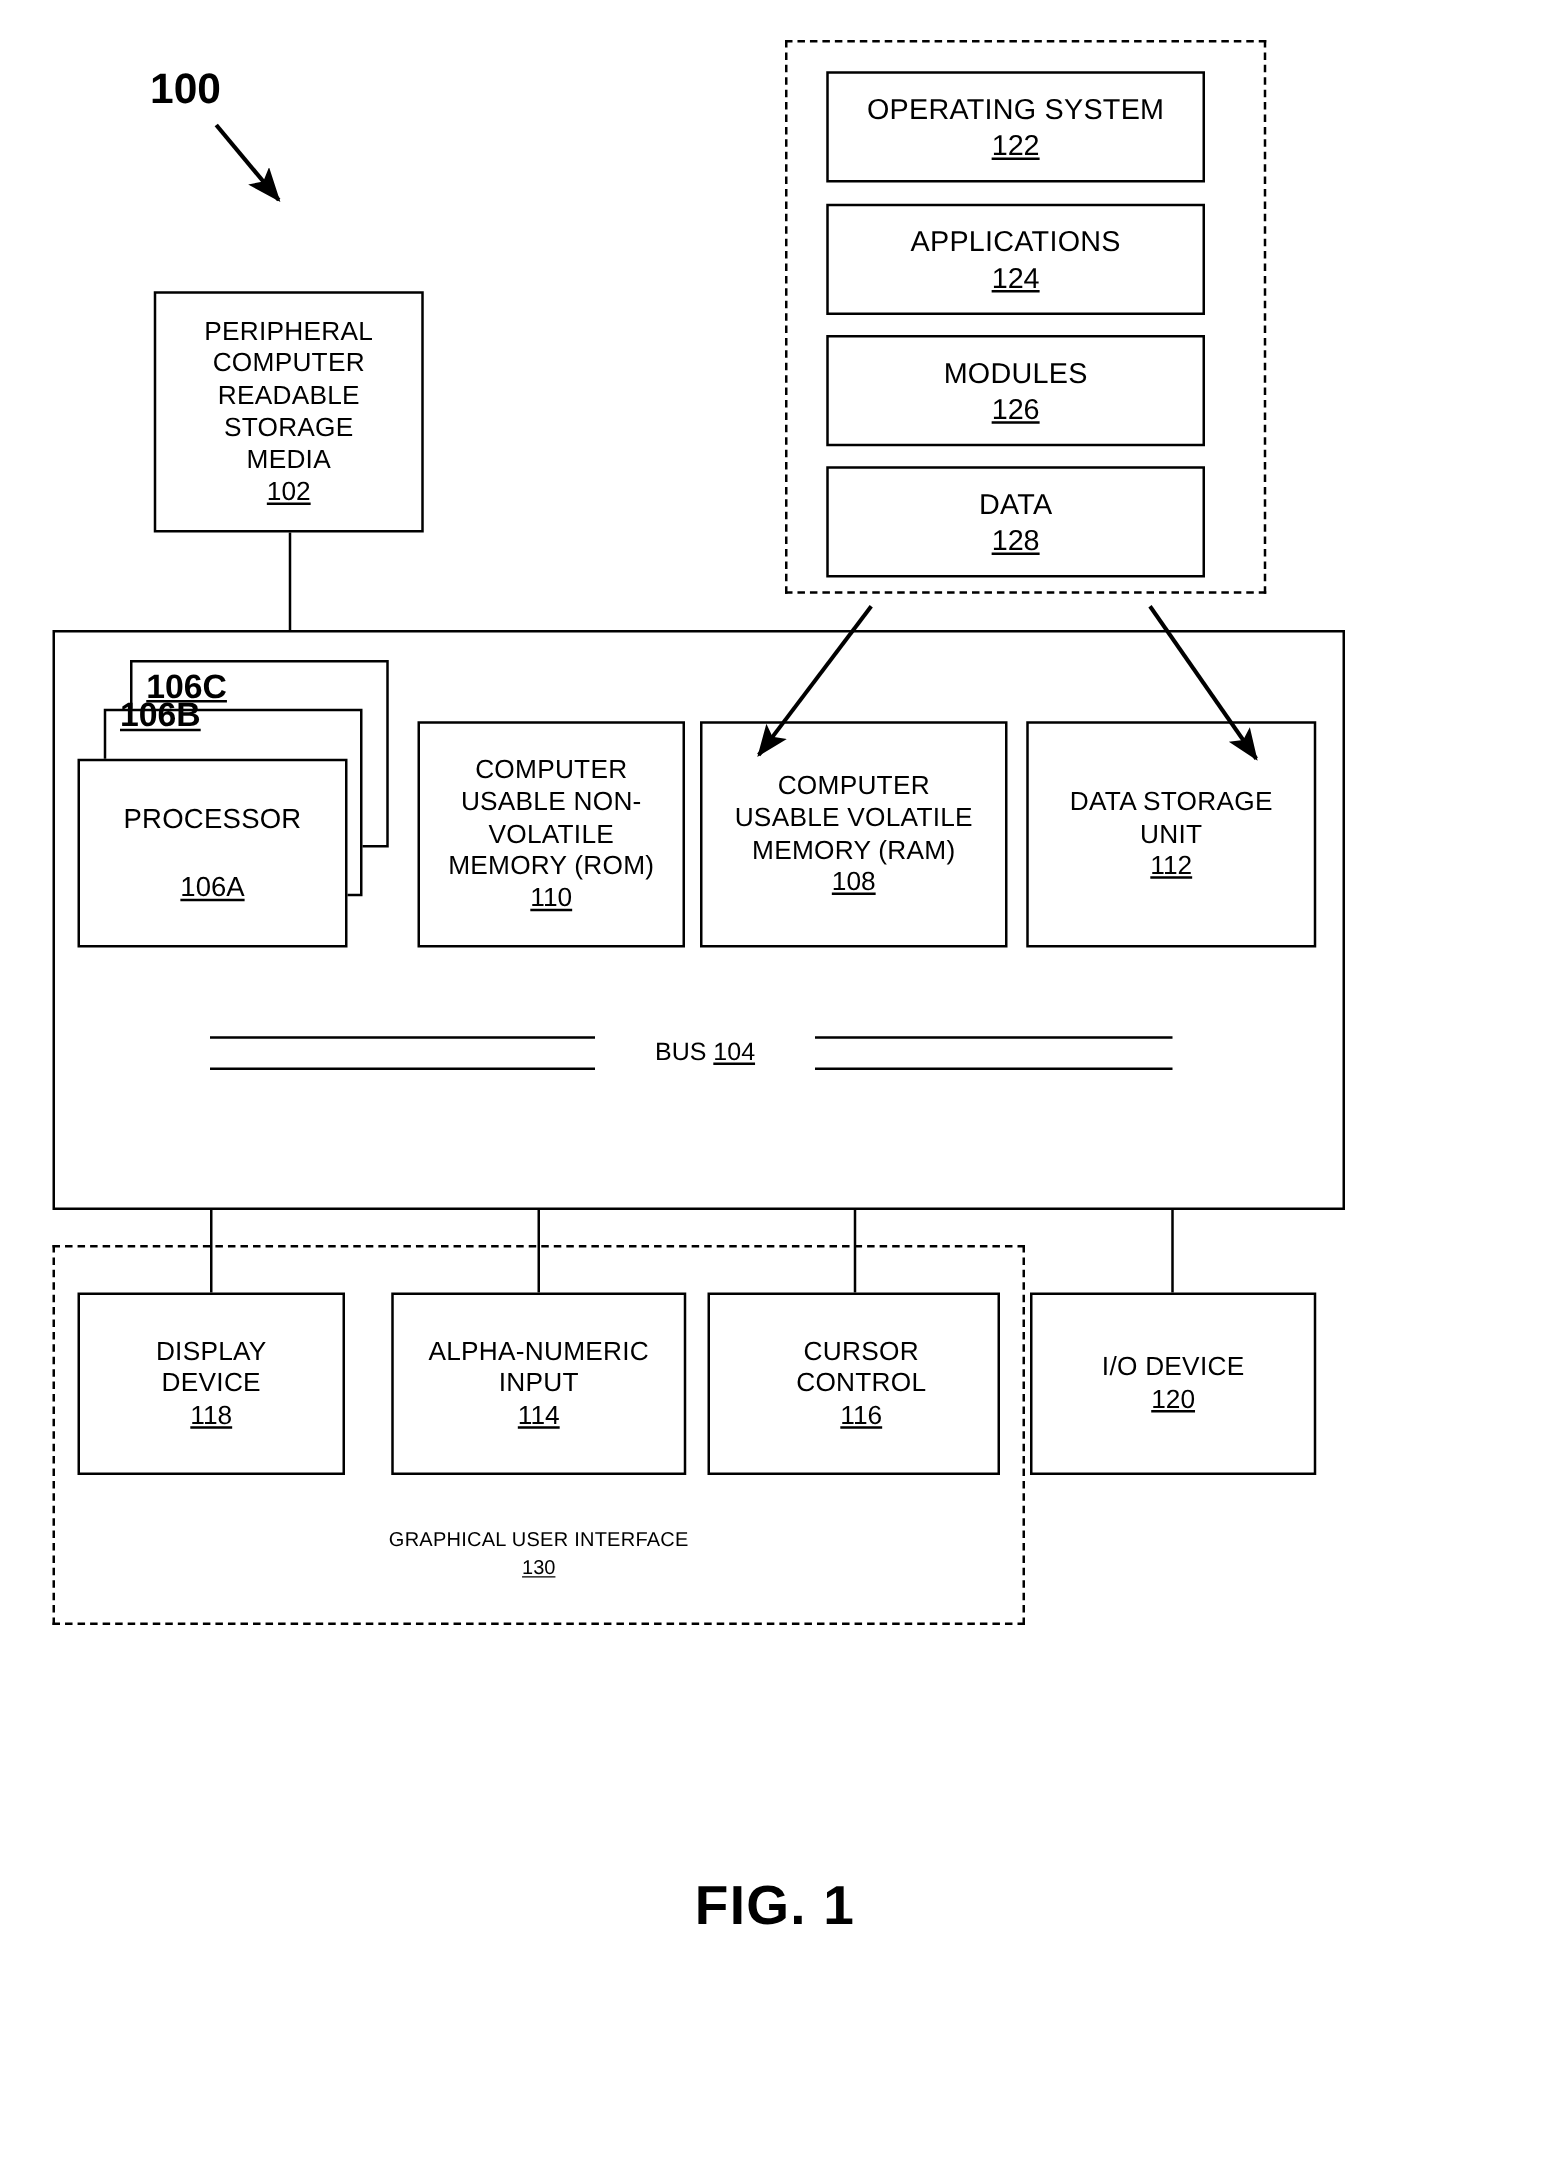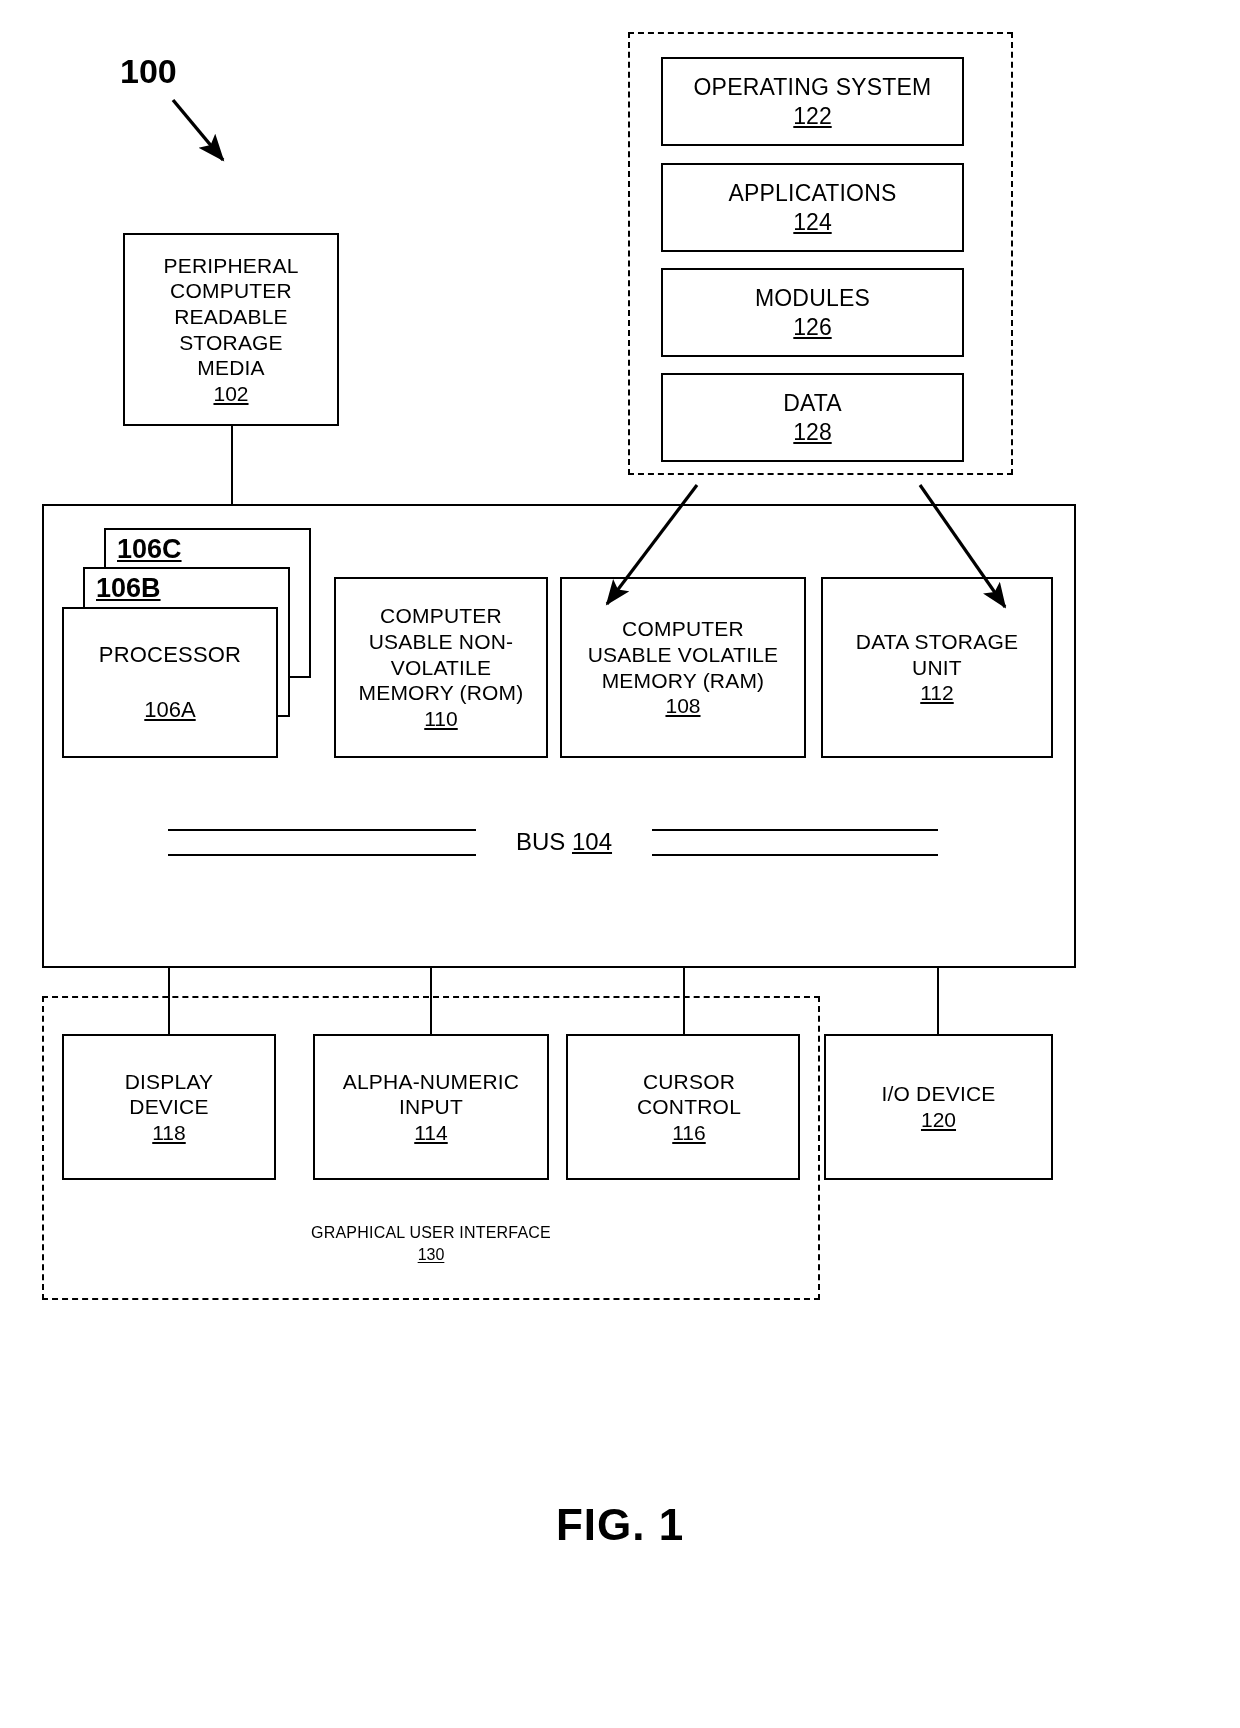--- a/index.html
+++ b/index.html
@@ -94,21 +94,21 @@
     text-decoration: underline;
     text-underline-offset: 2px;
   }
   .buswrap {
     position: absolute;
     display: flex;
     align-items: center;
     justify-content: center;
     background: #ffffff;
   }
-  .bus-text { font-size: 24px; white-space: pre; }
+  .bus-text { font-size: 20px; white-space: pre; }
   .bus-ref  { text-decoration: underline; text-underline-offset: 2px; }
   .guicaption {
     position: absolute;
     text-align: center;
     font-size: 16px;
     line-height: 1.4;
   }
 </style>
 </head>
 <body>
@@ -165,21 +165,21 @@
 READABLE
 STORAGE
 MEDIA</span>
     <span class="refnum">102</span>
   </div>
 
   <div class="stackbox" style="left:104px; top:528px; width:207px; height:150px;"></div>
   <div class="stacklabel" style="left:117px; top:534px;">106C</div>
 
   <div class="stackbox" style="left:83px; top:567px; width:207px; height:150px;"></div>
-  <div class="stacklabel" style="left:96px; top:573px;">106B</div>
+  <div class="stacklabel" style="left:96px; top:557px;">106B</div>
 
   <div class="box t-proc" style="left:62px; top:607px; width:216px; height:151px;gap:28px;">
     <span class="label">PROCESSOR</span>
     <span class="refnum">106A</span>
   </div>
 
   <div class="box t-mem" style="left:334px; top:577px; width:214px; height:181px;">
     <span class="label">COMPUTER
 USABLE NON-
 VOLATILE

